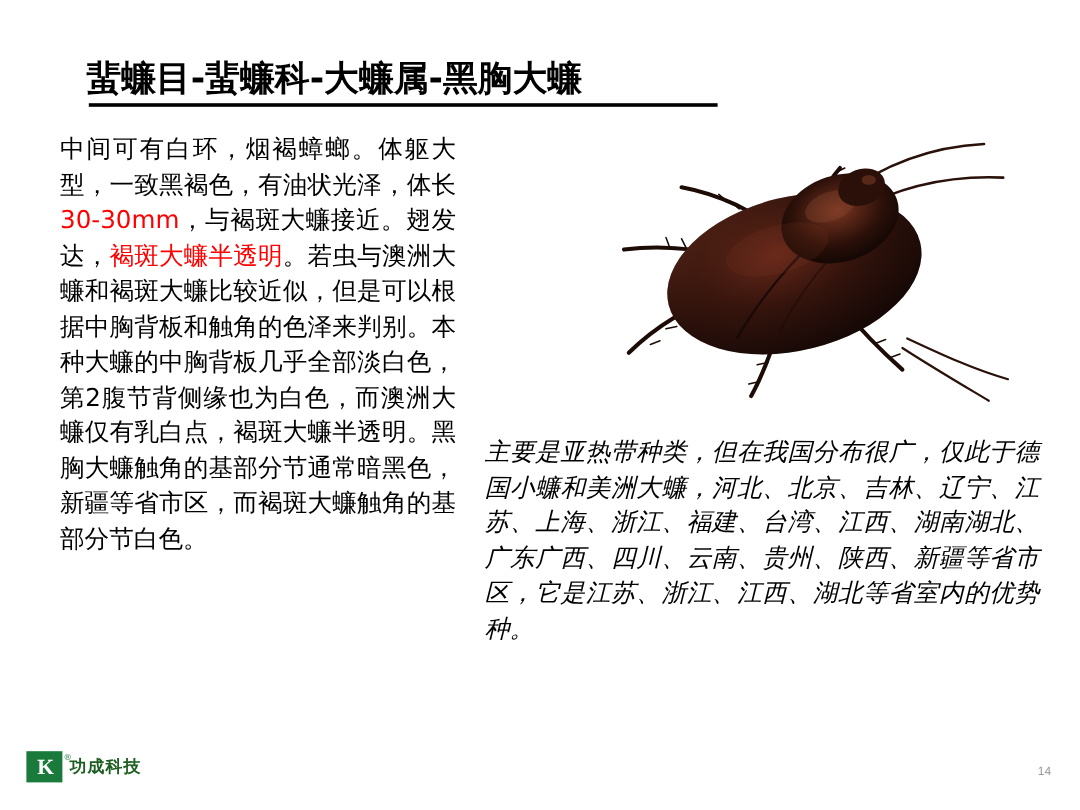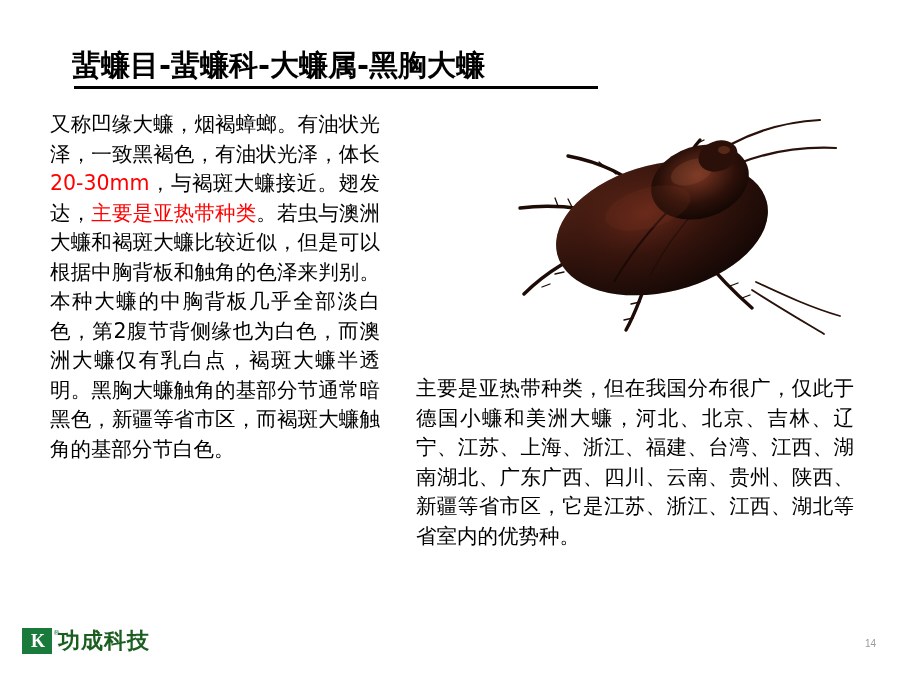--- a/index.html
+++ b/index.html
@@ -74,21 +74,22 @@
     position: absolute;
     left: 404px;
     top: 362px;
     width: 462px;
     font-size: 20.5px;
     line-height: 29.5px;
     color: #000000;
     text-align: justify;
   }
   .right-col p {
-    margin: 12px;
+    margin: 0;
+    font-style: italic;
   }
   .logo {
     position: absolute;
     left: 22px;
     top: 626px;
     display: flex;
     align-items: center;
     gap: 6px;
   }
   .logo-mark {
@@ -112,21 +113,21 @@
     letter-spacing: -2px;
   }
   .logo-reg {
     position: absolute;
     left: 31px;
     top: 1px;
     font-size: 7px;
     color: #1a7a3c;
   }
   .logo-text {
-    font-size: 22px;
+    font-size: 14px;
     font-weight: bold;
     color: #1b5e20;
     font-family: "DejaVu Sans", "Liberation Sans", sans-serif;
     letter-spacing: 1px;
   }
   .page-num {
     position: absolute;
     right: 24px;
     bottom: 26px;
     font-size: 10px;
@@ -136,21 +137,21 @@
 </style>
 </head>
 <body>
 
 <div class="slide">
 
   <div class="title">蜚蠊目-蜚蠊科-大蠊属-黑胸大蠊</div>
   <div class="title-underline"></div>
 
   <div class="left-col">
-    <p><span>又称凹缘大蠊，烟褐蟑螂。有油状光泽，一致黑褐色，有油状光泽，体长</span><span class="hl-red">20-30mm</span><span>，与褐斑大蠊接近。翅发达，</span><span class="hl-red">主要是亚热带种类</span><span>。若虫与澳洲大蠊和褐斑大蠊比较近似，但是可以根据中胸背板和触角的色泽来判别。本种大蠊的中胸背板几乎全部淡白色，第2腹节背侧缘也为白色，而澳洲大蠊仅有乳白点，褐斑大蠊半透明。黑胸大蠊触角的基部分节通常暗黑色，新疆等省市区，而褐斑大蠊触角的基部分节白色。</span></p>
+    <p><span>中间可有白环，烟褐蟑螂。体躯大型，一致黑褐色，有油状光泽，体长</span><span class="hl-red">30-30mm</span><span>，与褐斑大蠊接近。翅发达，</span><span class="hl-red">褐斑大蠊半透明</span><span>。若虫与澳洲大蠊和褐斑大蠊比较近似，但是可以根据中胸背板和触角的色泽来判别。本种大蠊的中胸背板几乎全部淡白色，第2腹节背侧缘也为白色，而澳洲大蠊仅有乳白点，褐斑大蠊半透明。黑胸大蠊触角的基部分节通常暗黑色，新疆等省市区，而褐斑大蠊触角的基部分节白色。</span></p>
   </div>
 
   <div class="photo-box">
     <svg class="roach-stage" viewBox="0 0 468 248" xmlns="http://www.w3.org/2000/svg">
       <defs>
         <radialGradient id="bodyGrad" cx="45%" cy="35%" r="70%">
           <stop offset="0%" stop-color="#6e2b1c"></stop>
           <stop offset="45%" stop-color="#3a160e"></stop>
           <stop offset="100%" stop-color="#140806"></stop>
         </radialGradient>

